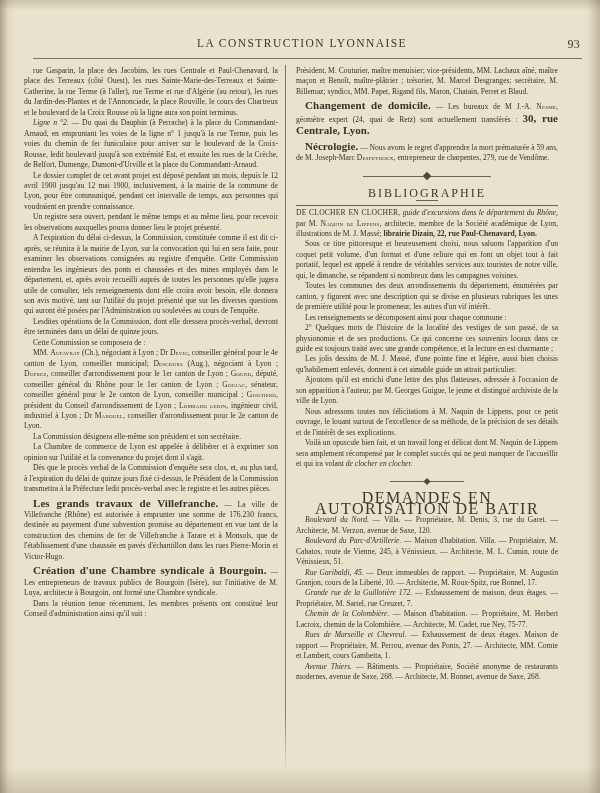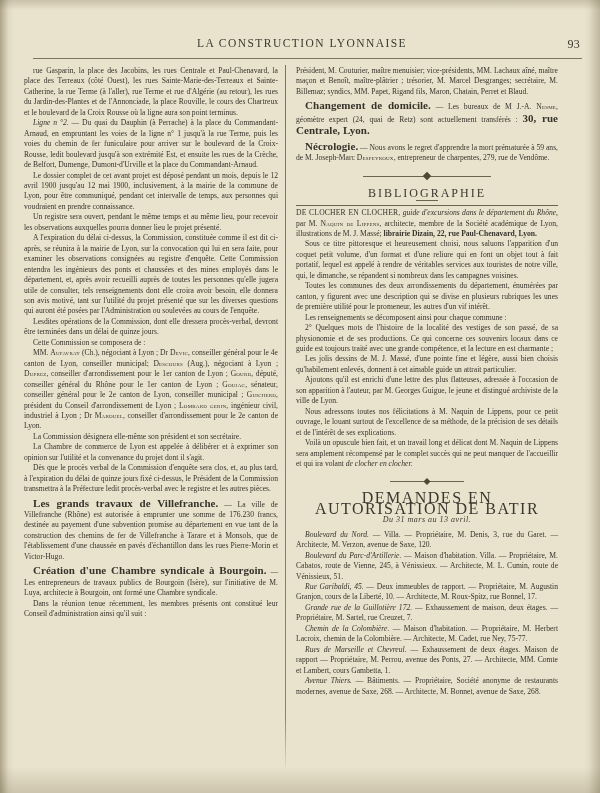--- a/index.html
+++ b/index.html
@@ -293,21 +293,20 @@
       <p><span>Voilà un opuscule bien fait, et un travail long et délicat dont M. Naquin de Lippens sera amplement récompensé par le complet succès qui ne peut manquer de l'accueillir et qui ira volant </span><span class="it">de clocher en clocher.</span></p>
     </div>
 
     <div class="fleuron small">
       <div class="ln"></div>
       <div class="dot"></div>
     </div>
 
     <div class="sect">
       <p class="sect-head small">DEMANDES EN AUTORISATION DE BATIR</p>
-      <p class="sect-sub">Du 31 mars au 13 avril.</p>
 
       <p><span class="it">Boulevard du Nord.</span><span> — Villa. — Propriétaire, M. Denis, 3, rue du Garet. — Architecte, M. Verzon, avenue de Saxe, 120.</span></p>
       <p><span class="it">Boulevard du Parc-d'Artillerie.</span><span> — Maison d'habitation. Villa. — Propriétaire, M. Cabatos, route de Vienne, 245, à Vénissieux. — Architecte, M. L. Cumin, route de Vénissieux, 51.</span></p>
       <p><span class="it">Rue Garibaldi, 45.</span><span> — Deux immeubles de rapport. — Propriétaire, M. Augustin Granjon, cours de la Liberté, 10. — Architecte, M. Roux-Spitz, rue Bonnel, 17.</span></p>
       <p><span class="it">Grande rue de la Guillotière 172.</span><span> — Exhaussement de maison, deux étages. — Propriétaire, M. Sartel, rue Creuzet, 7.</span></p>
       <p><span class="it">Chemin de la Colombière.</span><span> — Maison d'habitation. — Propriétaire, M. Herbert Lacroix, chemin de la Colombière. — Architecte, M. Cadet, rue Ney, 75-77.</span></p>
       <p><span class="it">Rues de Marseille et Chevreul.</span><span> — Exhaussement de deux étages. Maison de rapport — Propriétaire, M. Perrou, avenue des Ponts, 27. — Architecte, MM. Comte et Lambert, cours Gambetta, 1.</span></p>
       <p><span class="it">Avenue Thiers.</span><span> — Bâtiments. — Propriétaire, Société anonyme de restaurants modernes, avenue de Saxe, 268. — Architecte, M. Bonnet, avenue de Saxe, 268.</span></p>
     </div>
 

